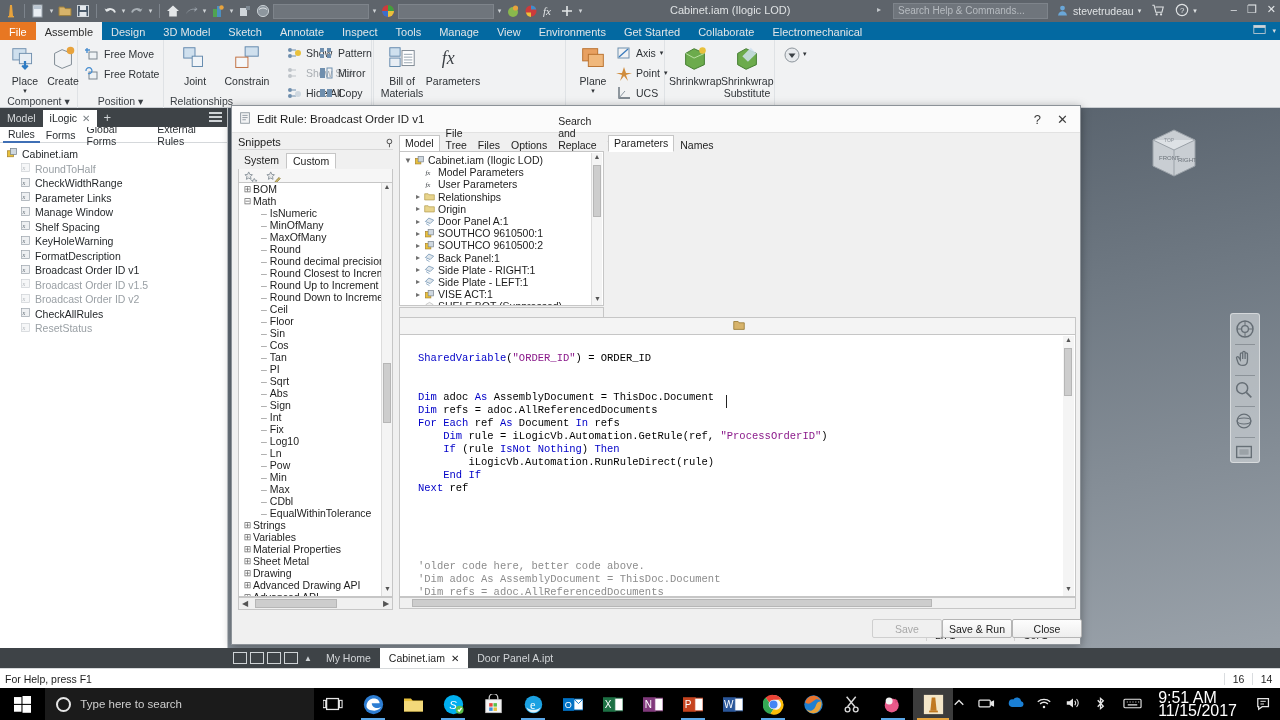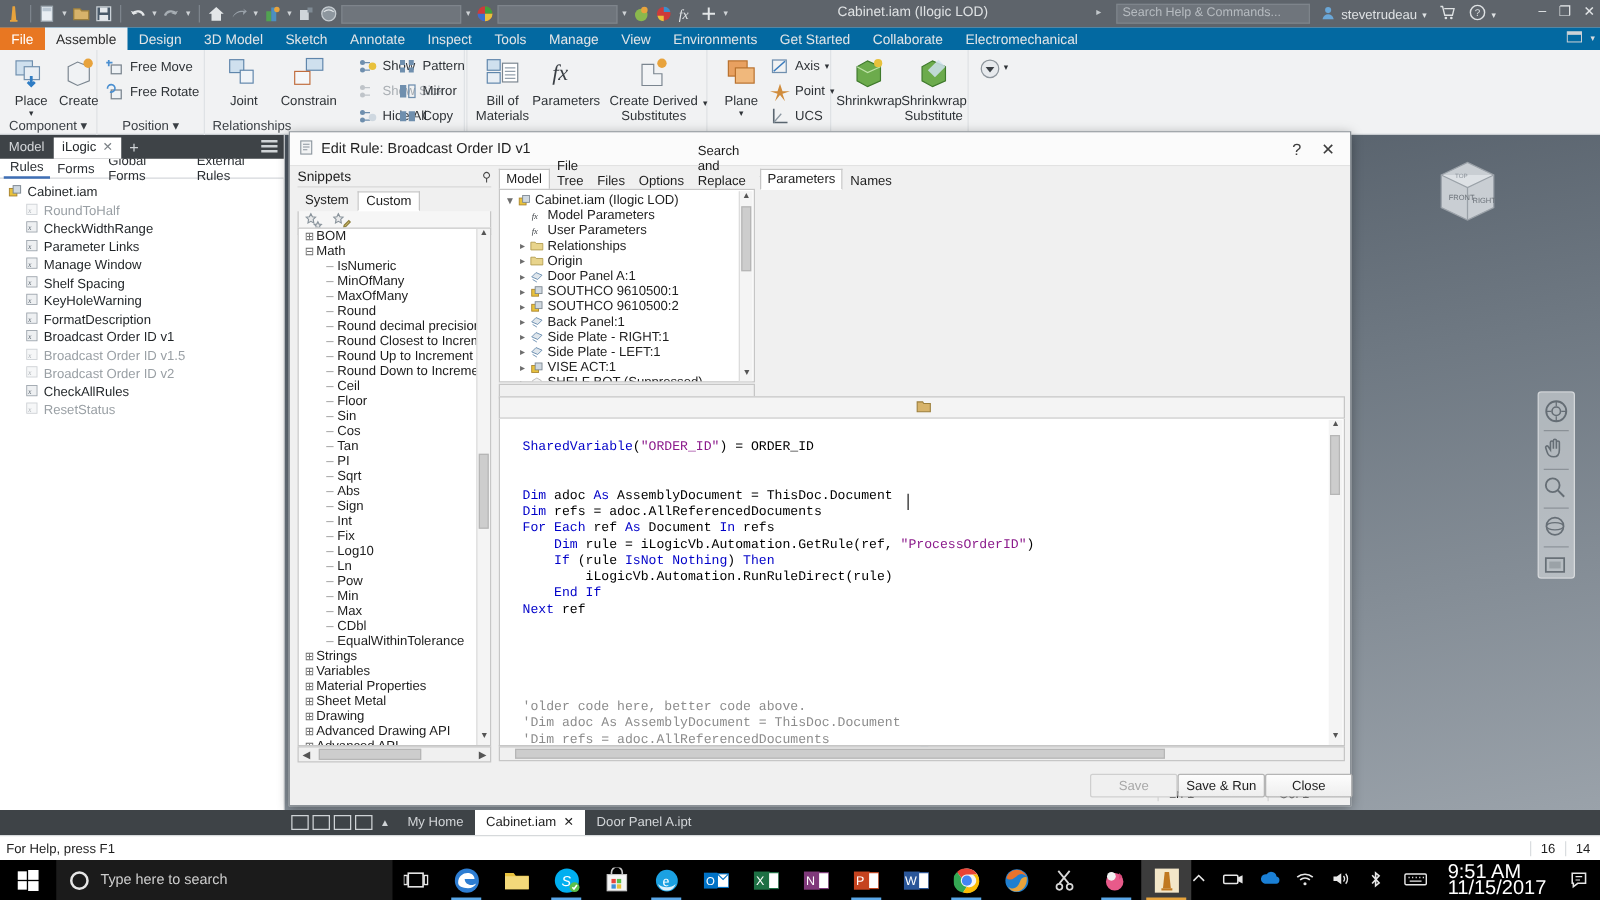--- a/index.html
+++ b/index.html
@@ -494,30 +494,20 @@
         </span>
         <span>Bill of Materials</span>
       </div>
       <div class="rbig" style="left:50px;top:4px;width:58px;">
         <span class="gl">
           <svg width="30" height="30" viewBox="0 0 32 32">
               <text x="4" y="21" font-size="19" font-style="italic" font-family="serif" fill="#3a3f44">fx</text>
             </svg>
         </span>
         <span>Parameters</span>
-      </div>
-      <div class="rbig" style="left:110px;top:4px;width:78px;">
-        <span class="gl">
-          <svg width="30" height="30" viewBox="0 0 32 32">
-              <path d="M6 8h10v8h7v10H6z" fill="#f2f4f6" stroke="#7a858f"></path>
-              <circle cx="23" cy="7" r="4" fill="#e8a33c"></circle>
-            </svg>
-        </span>
-        <span>Create Derived Substitutes</span>
-        <span style="position:absolute;right:-4px;bottom:12px;font-size:7px;">▾</span>
       </div>
     </div>
 
     <div class="rpanel" style="left:566px;width:99px;">
       <div class="rbig" style="left:4px;top:4px;">
         <span class="gl">
           <svg width="30" height="30" viewBox="0 0 32 32">
               <rect x="5" y="5" width="16" height="13" fill="#e8a060" stroke="#b8702c"></rect>
               <rect x="11" y="11" width="16" height="13" fill="#f0b87c" stroke="#b8702c"></rect>
             </svg>

